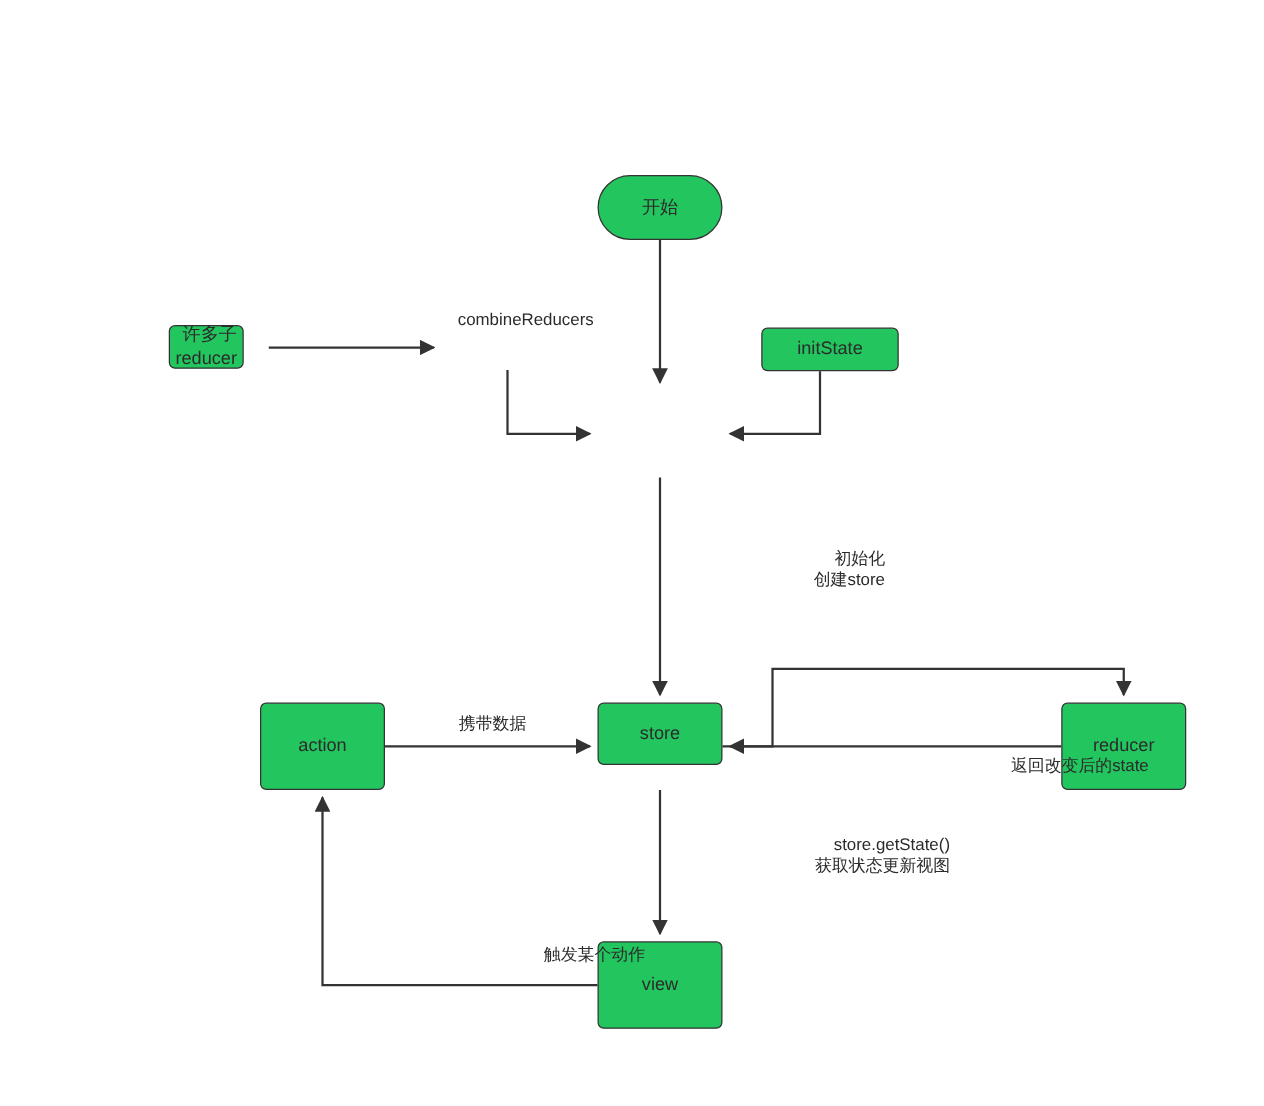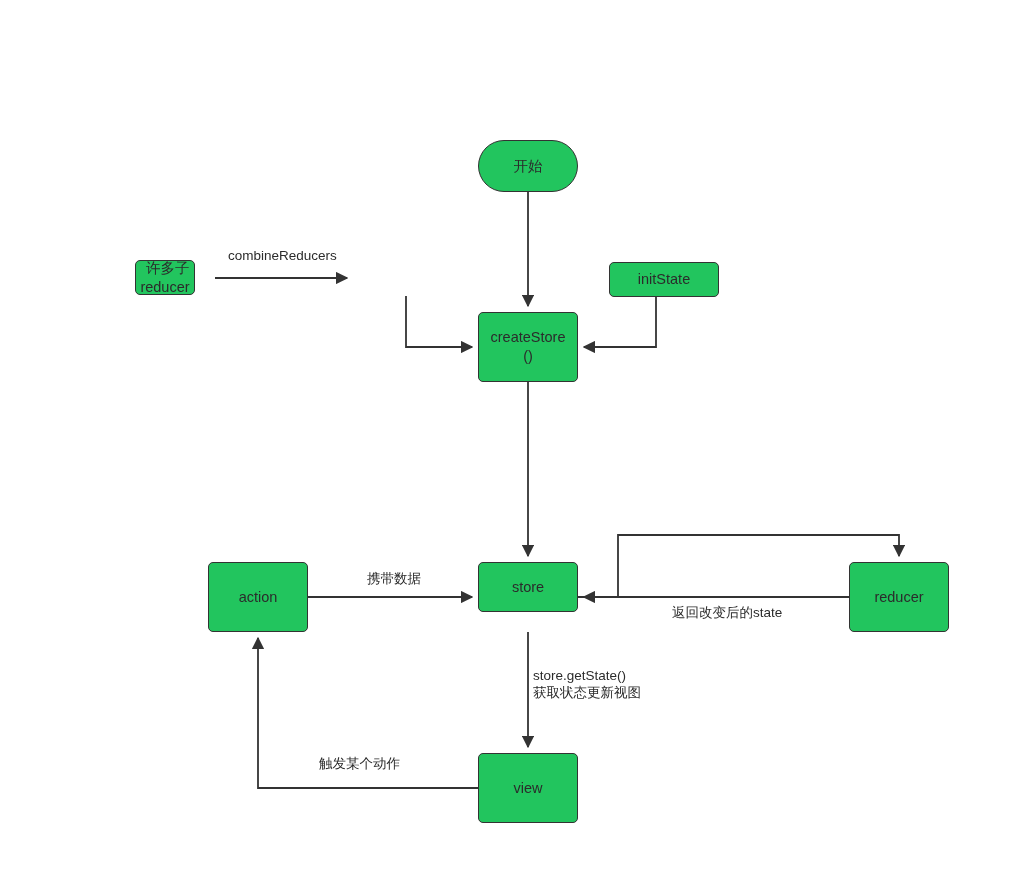--- a/index.html
+++ b/index.html
@@ -47,21 +47,21 @@
   .edge-label {
     position: absolute;
     font-size: 13.5px;
     line-height: 1.28;
     color: #2b2b2b;
     white-space: pre-line;
     text-align: center;
     z-index: 3;
     background: transparent;
   }
-  .edge-label.align-left { text-align: left; }
+  .edge-label.align-left { text-align: right; margin-left: 47px; }
 </style>
 </head>
 <body>
 
 <div id="canvas">
 
   <svg id="edges" viewBox="0 0 1011 885" width="1011" height="885" xmlns="http://www.w3.org/2000/svg">
     <defs>
       <marker id="arrow" viewBox="0 0 10 10" refX="9" refY="5" markerWidth="7" markerHeight="7" orient="auto-start-reverse">
         <path d="M 0 0 L 10 5 L 0 10 z" fill="#333333"></path>
@@ -90,33 +90,33 @@
   </svg>
 
   <div class="node terminator" style="left:478px; top:140px; width:100px; height:52px;">开始</div>
 
   <div class="node" style="left:135px; top:260px; width:60px; height:35px;text-align:right;">许多子
 reducer</div>
 
 
   <div class="node" style="left:609px; top:262px; width:110px; height:35px;">initState</div>
 
-  <div class="node" style="left:478px; top:312px; width:100px; height:70px;">createStore
-()</div>
 
   <div class="node" style="left:208px; top:562px; width:100px; height:70px;">action</div>
 
   <div class="node" style="left:478px; top:562px; width:100px; height:50px;">store</div>
 
   <div class="node" style="left:849px; top:562px; width:100px; height:70px;">reducer</div>
 
   <div class="node" style="left:478px; top:753px; width:100px; height:70px;">view</div>
 
   <div class="edge-label align-left" style="left:228px; top:247px; width:200px;">combineReducers</div>
 
+  <div class="edge-label align-left" style="left:531px; top:438px; width:130px;">初始化
+创建store</div>
 
   <div class="edge-label" style="left:330px; top:570px; width:128px;">携带数据</div>
 
 
   <div class="edge-label align-left" style="left:672px; top:604px; width:200px;">返回改变后的state</div>
 
   <div class="edge-label align-left" style="left:533px; top:667px; width:180px;">store.getState()
 获取状态更新视图</div>
 
   <div class="edge-label align-left" style="left:319px; top:755px; width:150px;">触发某个动作</div>

